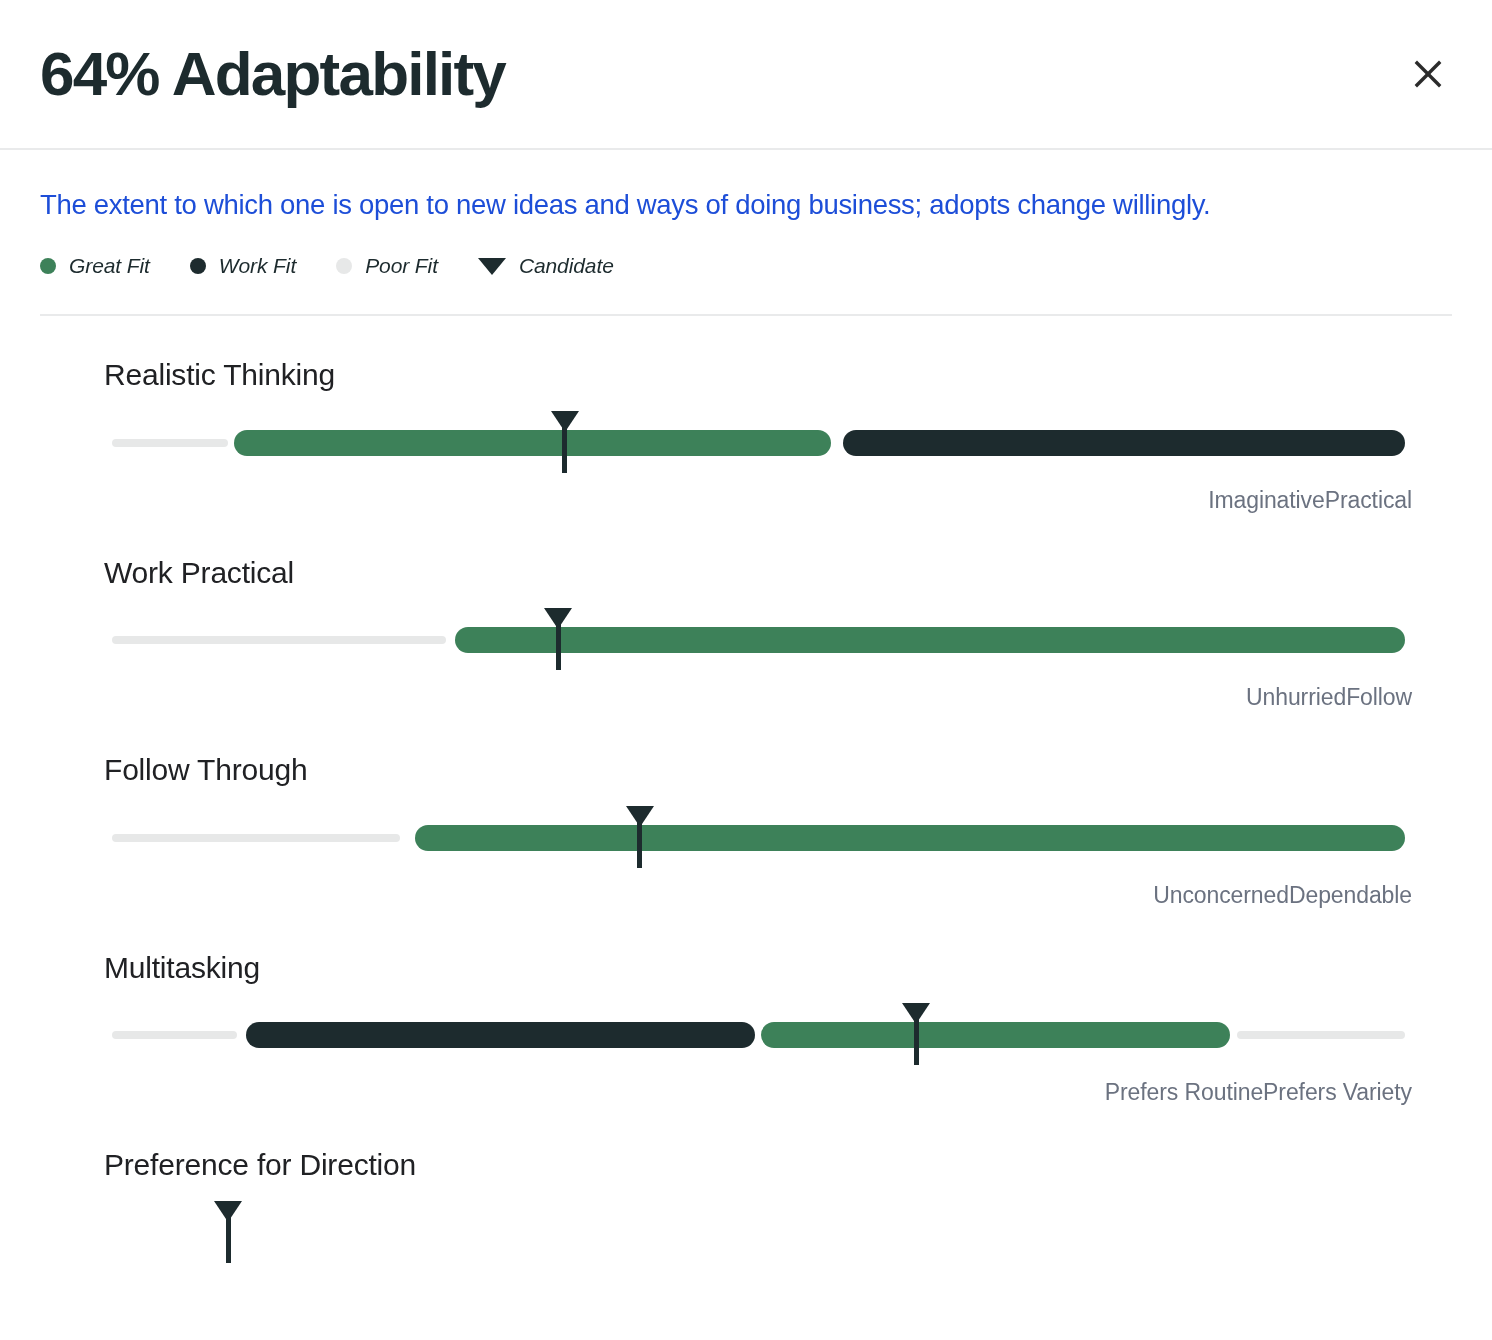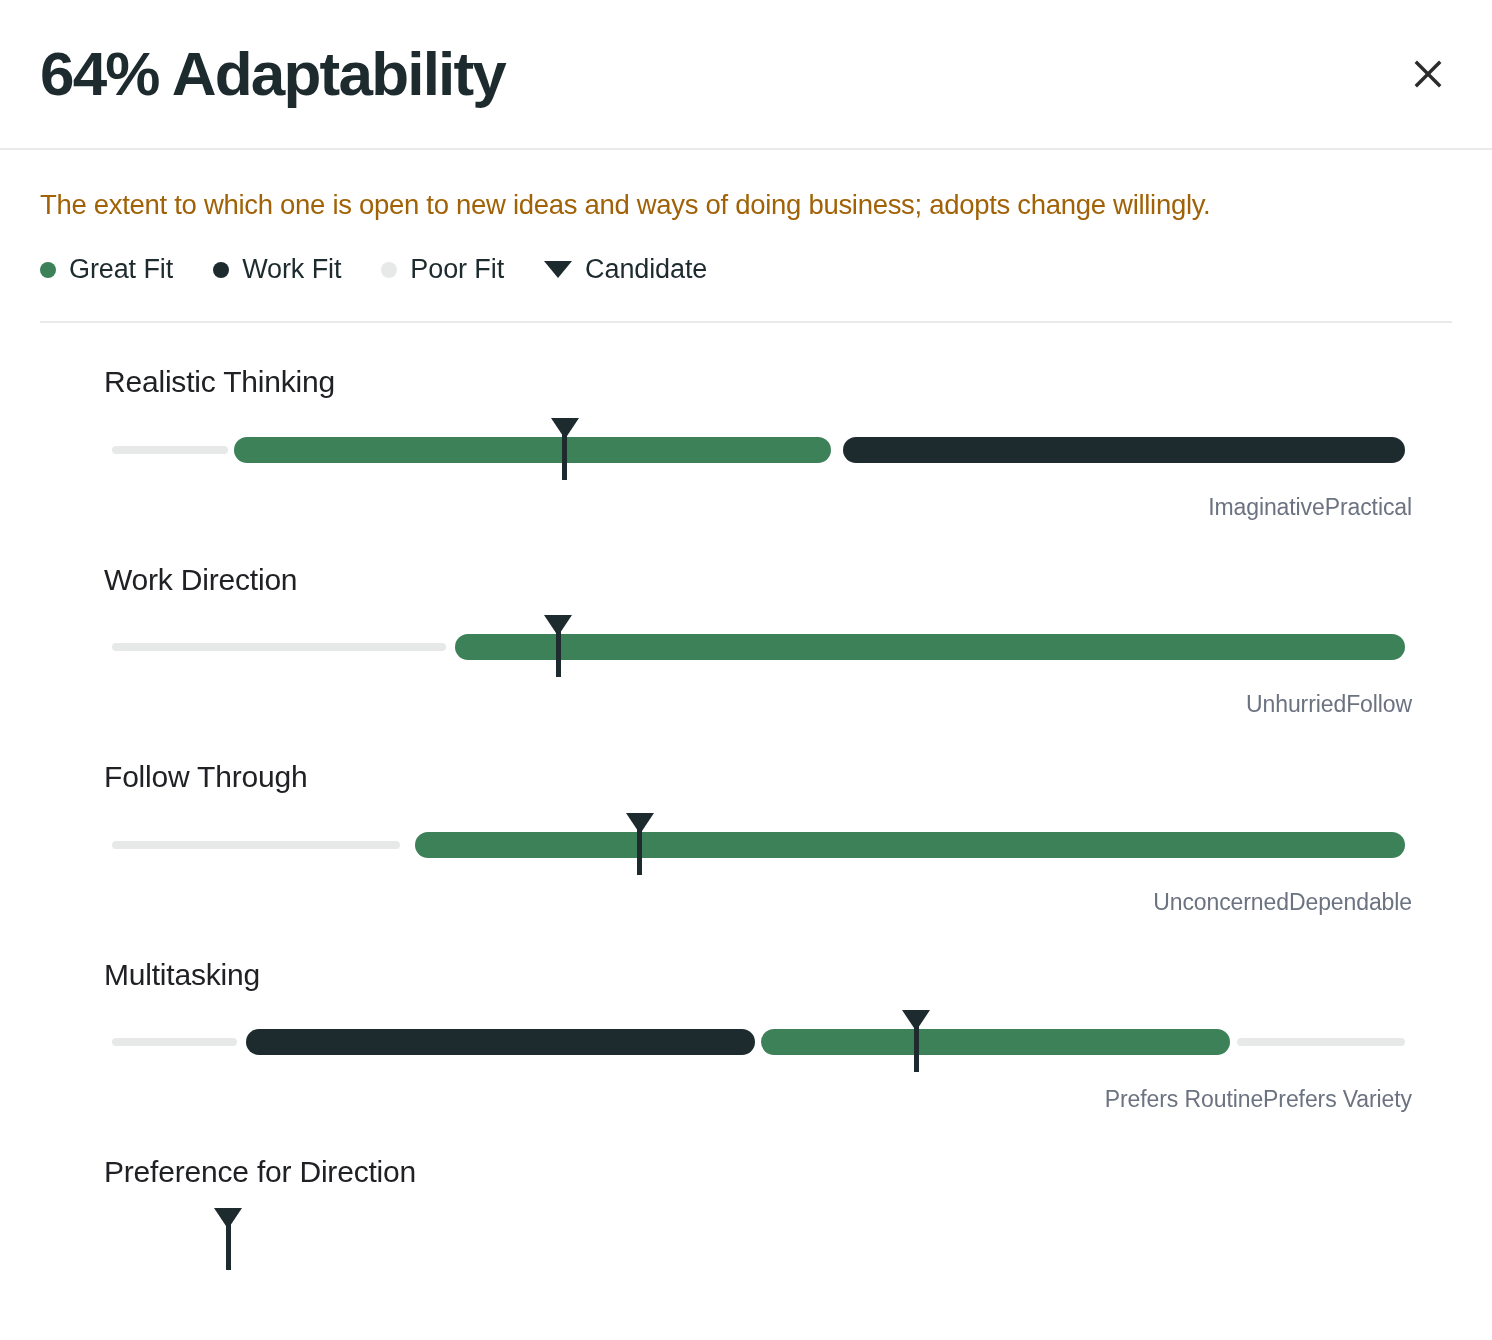--- a/index.html
+++ b/index.html
@@ -53,21 +53,21 @@
   }
   .close-button svg { display: block; }
 
   
   .intro {
     padding: 38px 40px 0 40px;
   }
 
   .description {
     font-size: 27.5px;
-    color: #a16207;
+    color: #1d4ed8;
     line-height: 1.25;
     letter-spacing: -0.3px;
     font-weight: 400;
   }
 
   .legend {
     display: flex;
     align-items: center;
     margin-top: 32px;
     gap: 0;
@@ -95,23 +95,24 @@
   .legend-tri {
     width: 0; height: 0;
     border-left: 14px solid transparent;
     border-right: 14px solid transparent;
     border-top: 17px solid #1d2b2e;
     margin-right: 13px;
     flex: 0 0 auto;
   }
 
   .legend-label {
-    font-size: 27px;
+    font-size: 21px;
     color: #1d2b2e;
     letter-spacing: -0.1px;
+    font-style: italic;
   }
 
   .section-divider {
     margin: 36px 40px 0 40px;
     height: 2px;
     background: #e9eaeb;
   }
 
   
   .traits {
@@ -263,21 +264,21 @@
             <div class="tri"></div>
             <div class="stem"></div>
           </div>
         </div>
         <div class="endpoints">
           <span class="endpoint">Imaginative</span>
           <span class="endpoint">Practical</span>
         </div>
       </div>
       <div class="trait-row">
-        <div class="trait-name">Work Direction</div>
+        <div class="trait-name">Work Practical</div>
         <div class="track-wrap">
           <div class="track">
             <div class="seg gray" style="left: 0%; width: 25.8%;"></div>
             <div class="seg green" style="left: 26.5%; width: 73.5%;"></div>
           </div>
           <div class="marker" style="left: 34.5%;">
             <div class="tri"></div>
             <div class="stem"></div>
           </div>
         </div>

